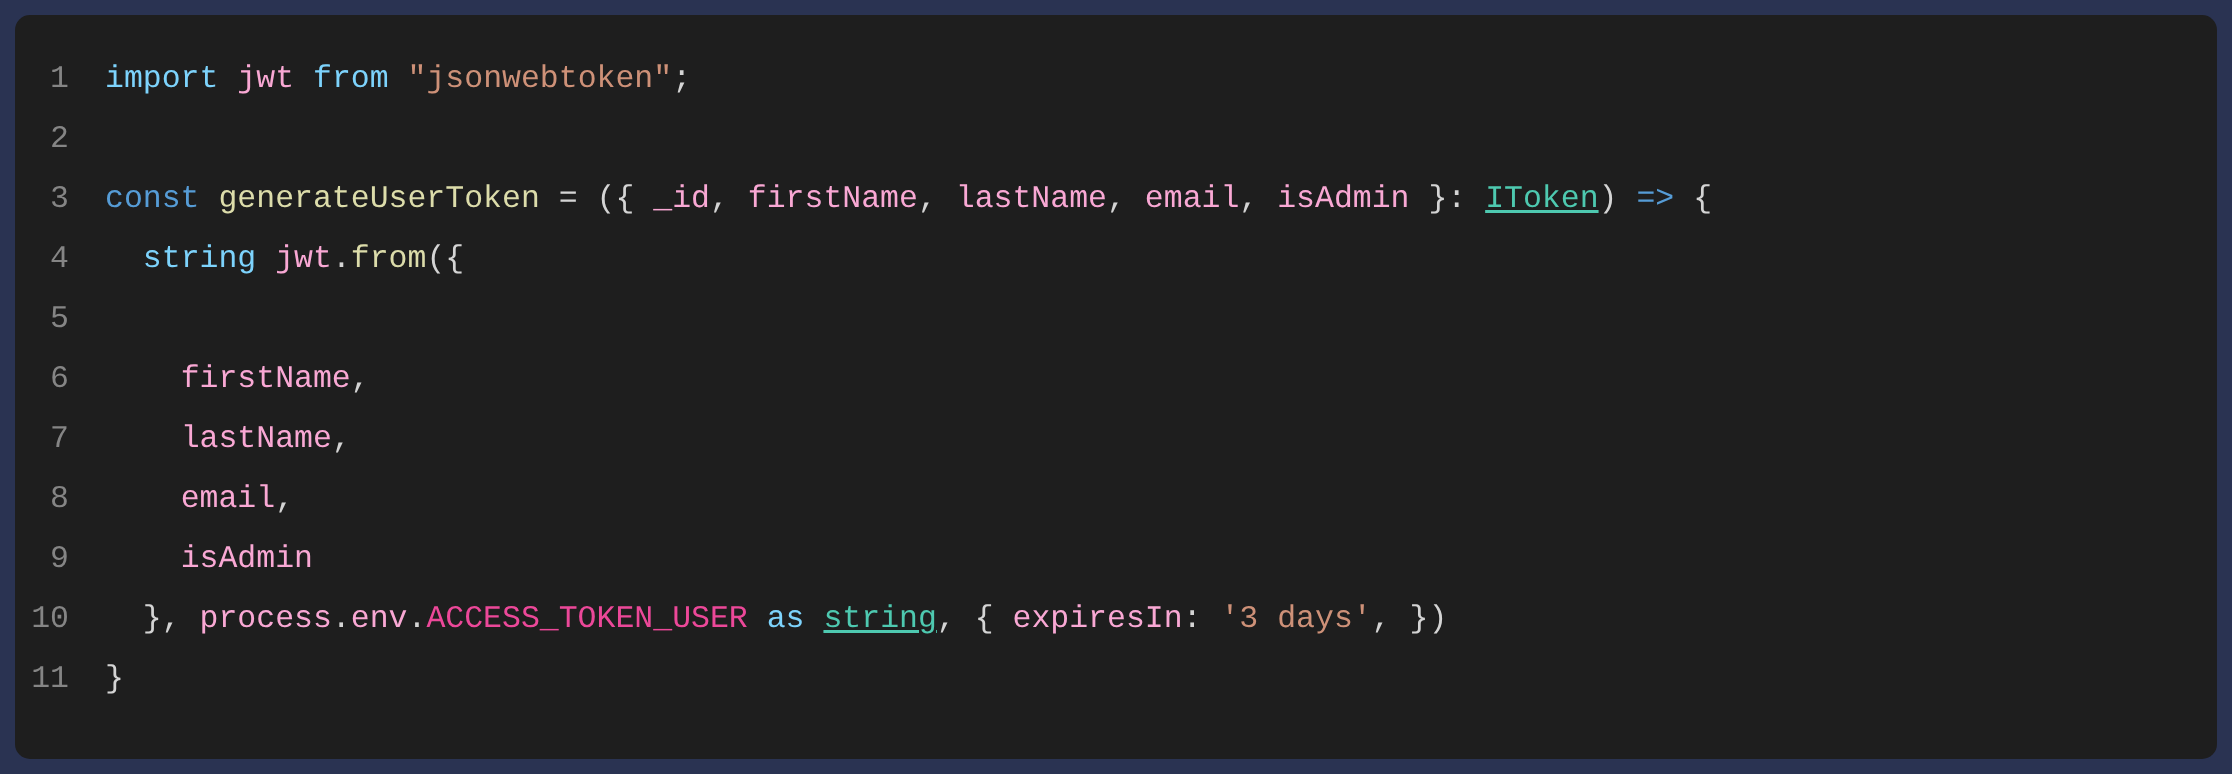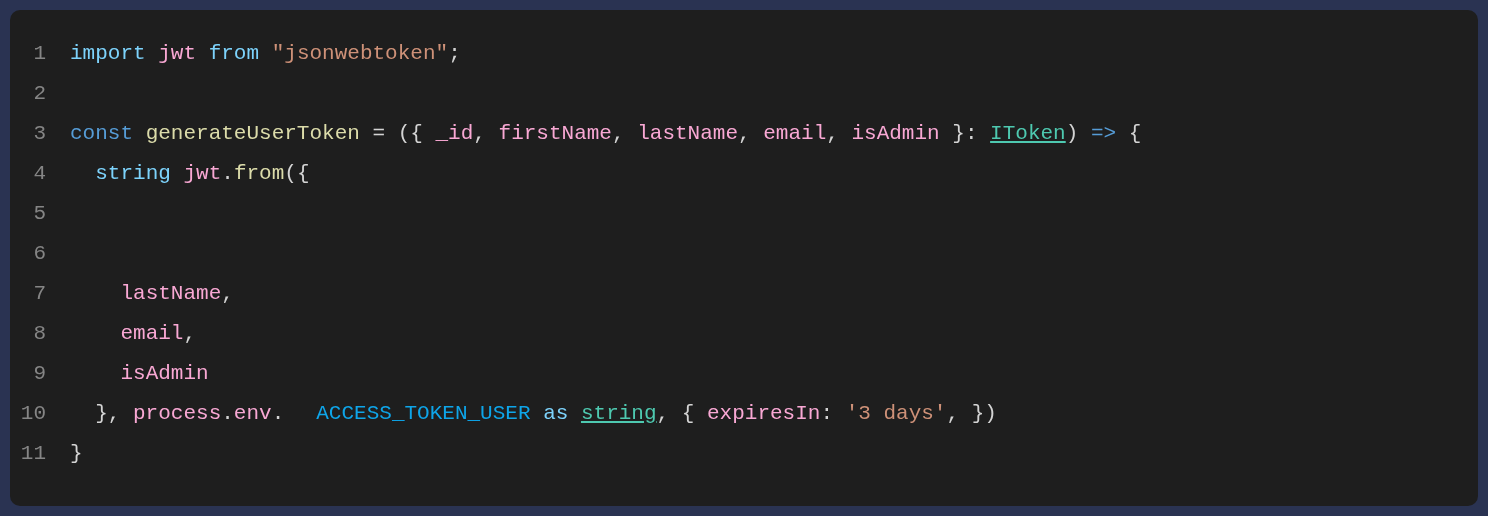--- a/index.html
+++ b/index.html
@@ -39,32 +39,32 @@
   .code-content {
     color: #d4d4d4;
   }
   .tok-keyword { color: #7dd3fc; }
   .tok-ident { color: #f9a8d4; }
   .tok-func { color: #dcdcaa; }
   .tok-string { color: #ce9178; }
   .tok-punct { color: #d4d4d4; }
   .tok-const { color: #569cd6; text-align: right; }
   .tok-type { color: #4ec9b0; text-decoration: underline; }
-  .tok-prop { color: #0ea5e9; margin-left: 32px; }
+  .tok-prop { color: #ec4899; }
 </style>
 </head>
 <body>
 
 <div class="code-container">
   <div id="code-lines">
       <div class="code-line"><span class="line-number">1</span><span class="code-content"><span class="tok-keyword">import</span><span class="tok-punct"> </span><span class="tok-ident">jwt</span><span class="tok-punct"> </span><span class="tok-keyword">from</span><span class="tok-punct"> </span><span class="tok-string">"jsonwebtoken"</span><span class="tok-punct">;</span></span></div>
       <div class="code-line"><span class="line-number">2</span><span class="code-content"></span></div>
       <div class="code-line"><span class="line-number">3</span><span class="code-content"><span class="tok-const">const</span><span class="tok-punct"> </span><span class="tok-func">generateUserToken</span><span class="tok-punct"> = ({ </span><span class="tok-ident">_id</span><span class="tok-punct">, </span><span class="tok-ident">firstName</span><span class="tok-punct">, </span><span class="tok-ident">lastName</span><span class="tok-punct">, </span><span class="tok-ident">email</span><span class="tok-punct">, </span><span class="tok-ident">isAdmin</span><span class="tok-punct"> }: </span><span class="tok-type">IToken</span><span class="tok-punct">) </span><span class="tok-const">=&gt;</span><span class="tok-punct"> {</span></span></div>
       <div class="code-line"><span class="line-number">4</span><span class="code-content"><span class="tok-punct">  </span><span class="tok-keyword">string</span><span class="tok-punct"> </span><span class="tok-ident">jwt</span><span class="tok-punct">.</span><span class="tok-func">from</span><span class="tok-punct">({</span></span></div>
       <div class="code-line"><span class="line-number">5</span></div>
-      <div class="code-line"><span class="line-number">6</span></div>
+      <div class="code-line"><span class="line-number">6</span><span class="code-content"><span class="tok-punct">    </span><span class="tok-ident">firstName</span><span class="tok-punct">,</span></span></div>
       <div class="code-line"><span class="line-number">7</span><span class="code-content"><span class="tok-punct">    </span><span class="tok-ident">lastName</span><span class="tok-punct">,</span></span></div>
       <div class="code-line"><span class="line-number">8</span><span class="code-content"><span class="tok-punct">    </span><span class="tok-ident">email</span><span class="tok-punct">,</span></span></div>
       <div class="code-line"><span class="line-number">9</span><span class="code-content"><span class="tok-punct">    </span><span class="tok-ident">isAdmin</span></span></div>
       <div class="code-line"><span class="line-number">10</span><span class="code-content"><span class="tok-punct">  }, </span><span class="tok-ident">process</span><span class="tok-punct">.</span><span class="tok-ident">env</span><span class="tok-punct">.</span><span class="tok-prop">ACCESS_TOKEN_USER</span><span class="tok-punct"> </span><span class="tok-keyword">as</span><span class="tok-punct"> </span><span class="tok-type">string</span><span class="tok-punct">, { </span><span class="tok-ident">expiresIn</span><span class="tok-punct">: </span><span class="tok-string">'3 days'</span><span class="tok-punct">, })</span></span></div>
       <div class="code-line"><span class="line-number">11</span><span class="code-content"><span class="tok-punct">}</span></span></div>
     </div>
 </div>
 
 </body></html>

